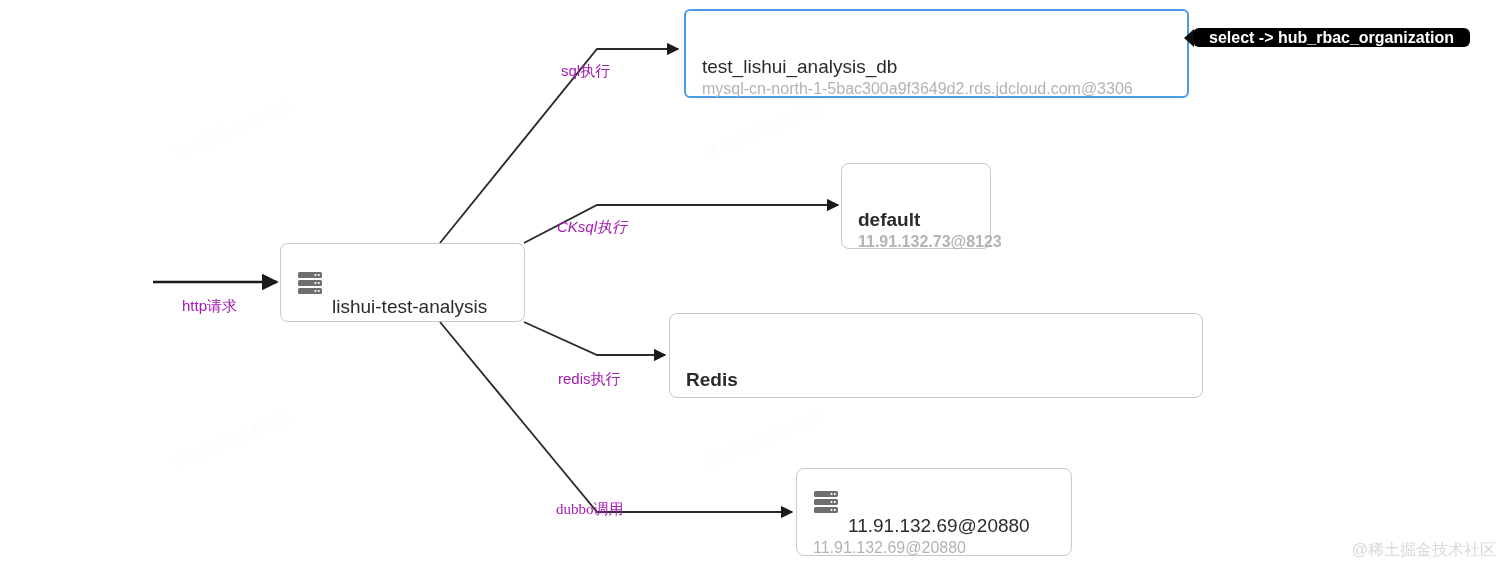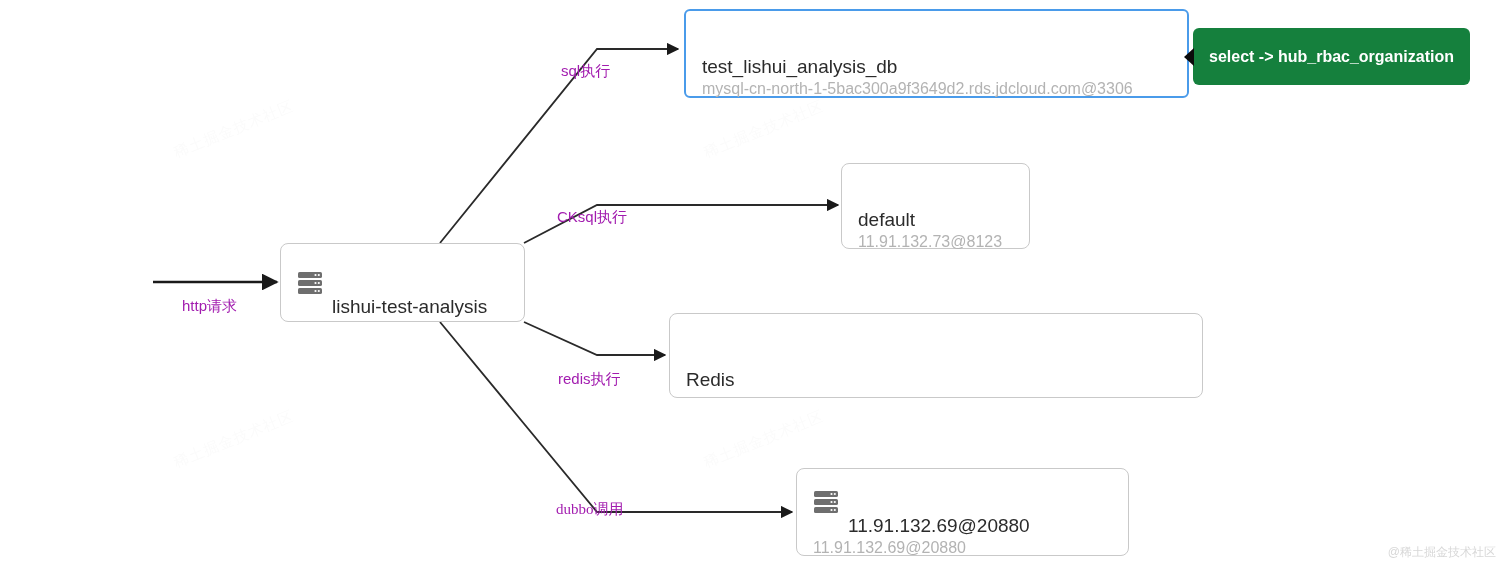--- a/index.html
+++ b/index.html
@@ -75,46 +75,46 @@
   }
   .edge-label {
     position: absolute;
     font-size: 15px;
     color: #a21caf;
     white-space: nowrap;
     user-select: none;
   }
   .tooltip {
     position: absolute;
-    background: #15803d;
+    background: #000000;
     color: #ffffff;
     font-size: 16px;
     font-weight: bold;
     border-radius: 6px;
-    padding: 19px 16px;
+    padding: 0 16px;
     white-space: nowrap;
     line-height: 1.2;
   }
   .tooltip-arrow {
     position: absolute;
     left: -9px;
     top: 50%;
     margin-top: -9px;
     width: 0;
     height: 0;
     border-top: 9px solid transparent;
     border-bottom: 9px solid transparent;
     border-right: 10px solid #0b0b0b;
   }
   .watermark {
     position: absolute;
     right: 16px;
     bottom: 8px;
     color: #d8d8d8;
-    font-size: 12px;
+    font-size: 16px;
     white-space: nowrap;
     user-select: none;
     margin-left: 16px;
   }
 </style>
 </head>
 <body>
 
 <div id="canvas">
 
@@ -136,21 +136,21 @@
 
     <path d="M 524 243 L 597 205 L 838 205" fill="none" stroke="#2a2a2a" stroke-width="1.8" marker-end="url(#arrow)"></path>
 
     <path d="M 524 322 L 597 355 L 665 355" fill="none" stroke="#2a2a2a" stroke-width="1.8" marker-end="url(#arrow)"></path>
 
     <path d="M 440 322 L 597 512 L 792 512" fill="none" stroke="#2a2a2a" stroke-width="1.8" marker-end="url(#arrow)"></path>
   </svg>
 
   <div class="edge-label" style="left:182px; top:297px;">http请求</div>
   <div class="edge-label" style="left:561px; top:62px;">sql执行</div>
-  <div class="edge-label" style="left:557px; top:208px;">CKsql执行</div>
+  <div class="edge-label" style="left:557px; top:218px;font-style:italic;">CKsql执行</div>
   <div class="edge-label" style="left:558px; top:370px;">redis执行</div>
   <div class="edge-label" style="left:556px; top:500px;font-family:Liberation Serif, serif;">dubbo调用</div>
 
 
   <div class="node" style="left:280px; top:243px; width:245px; height:79px;">
     <div class="node-title-row">
       <svg class="icon-server" width="26" height="26" viewBox="0 0 26 26">
         <rect x="1" y="2" width="24" height="6" rx="1.6" fill="#6e6e6e"></rect>
         <rect x="1" y="10" width="24" height="6" rx="1.6" fill="#6e6e6e"></rect>
         <rect x="1" y="18" width="24" height="6" rx="1.6" fill="#6e6e6e"></rect>
@@ -165,34 +165,34 @@
     </div>
   </div>
 
   <div class="node accent" style="left:684px; top:9px; width:505px; height:89px;">
     <div class="node-title-row">
       <span class="node-title">test_lishui_analysis_db</span>
     </div>
     <div class="node-sub">mysql-cn-north-1-5bac300a9f3649d2.rds.jdcloud.com@3306</div>
   </div>
 
-  <div class="node" style="left:841px; top:163px; width:189px; height:86px;">
+  <div class="node" style="left:841px; top:163px; width:150px; height:86px;font-weight:bold;">
     <div class="node-title-row">
       <span class="node-title">default</span>
     </div>
     <div class="node-sub">11.91.132.73@8123</div>
   </div>
 
-  <div class="node" style="left:669px; top:313px; width:534px; height:85px;">
+  <div class="node" style="left:669px; top:313px; width:534px; height:85px;font-weight:bold;">
     <div class="node-title-row">
       <span class="node-title">Redis</span>
     </div>
   </div>
 
-  <div class="node" style="left:796px; top:468px; width:333px; height:88px;">
+  <div class="node" style="left:796px; top:468px; width:276px; height:88px;">
     <div class="node-title-row">
       <svg class="icon-server" width="26" height="26" viewBox="0 0 26 26">
         <rect x="1" y="2" width="24" height="6" rx="1.6" fill="#6e6e6e"></rect>
         <rect x="1" y="10" width="24" height="6" rx="1.6" fill="#6e6e6e"></rect>
         <rect x="1" y="18" width="24" height="6" rx="1.6" fill="#6e6e6e"></rect>
         <circle cx="18.5" cy="5" r="1.1" fill="#ffffff"></circle>
         <circle cx="21.8" cy="5" r="1.1" fill="#ffffff"></circle>
         <circle cx="18.5" cy="13" r="1.1" fill="#ffffff"></circle>
         <circle cx="21.8" cy="13" r="1.1" fill="#ffffff"></circle>
         <circle cx="18.5" cy="21" r="1.1" fill="#ffffff"></circle>

